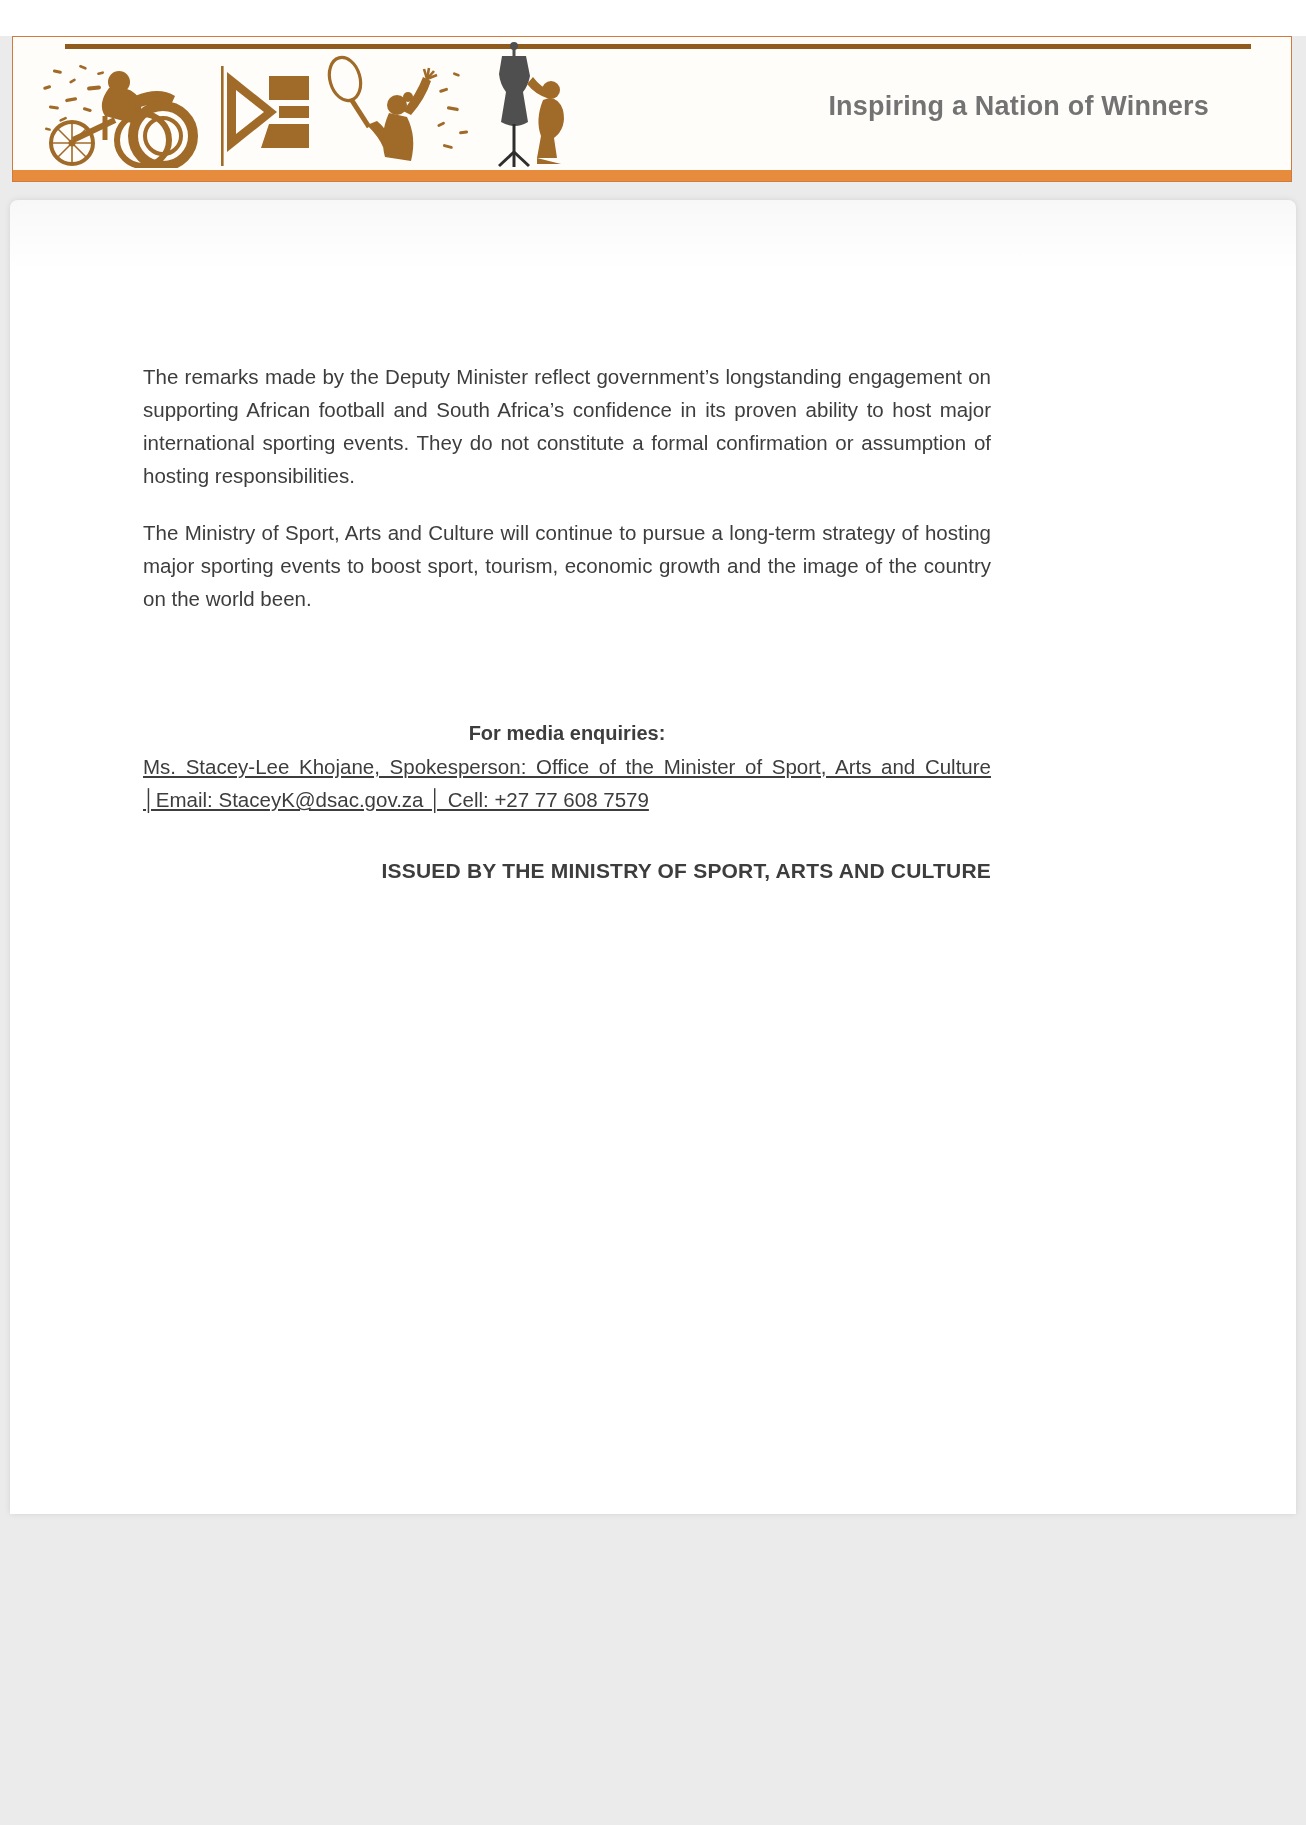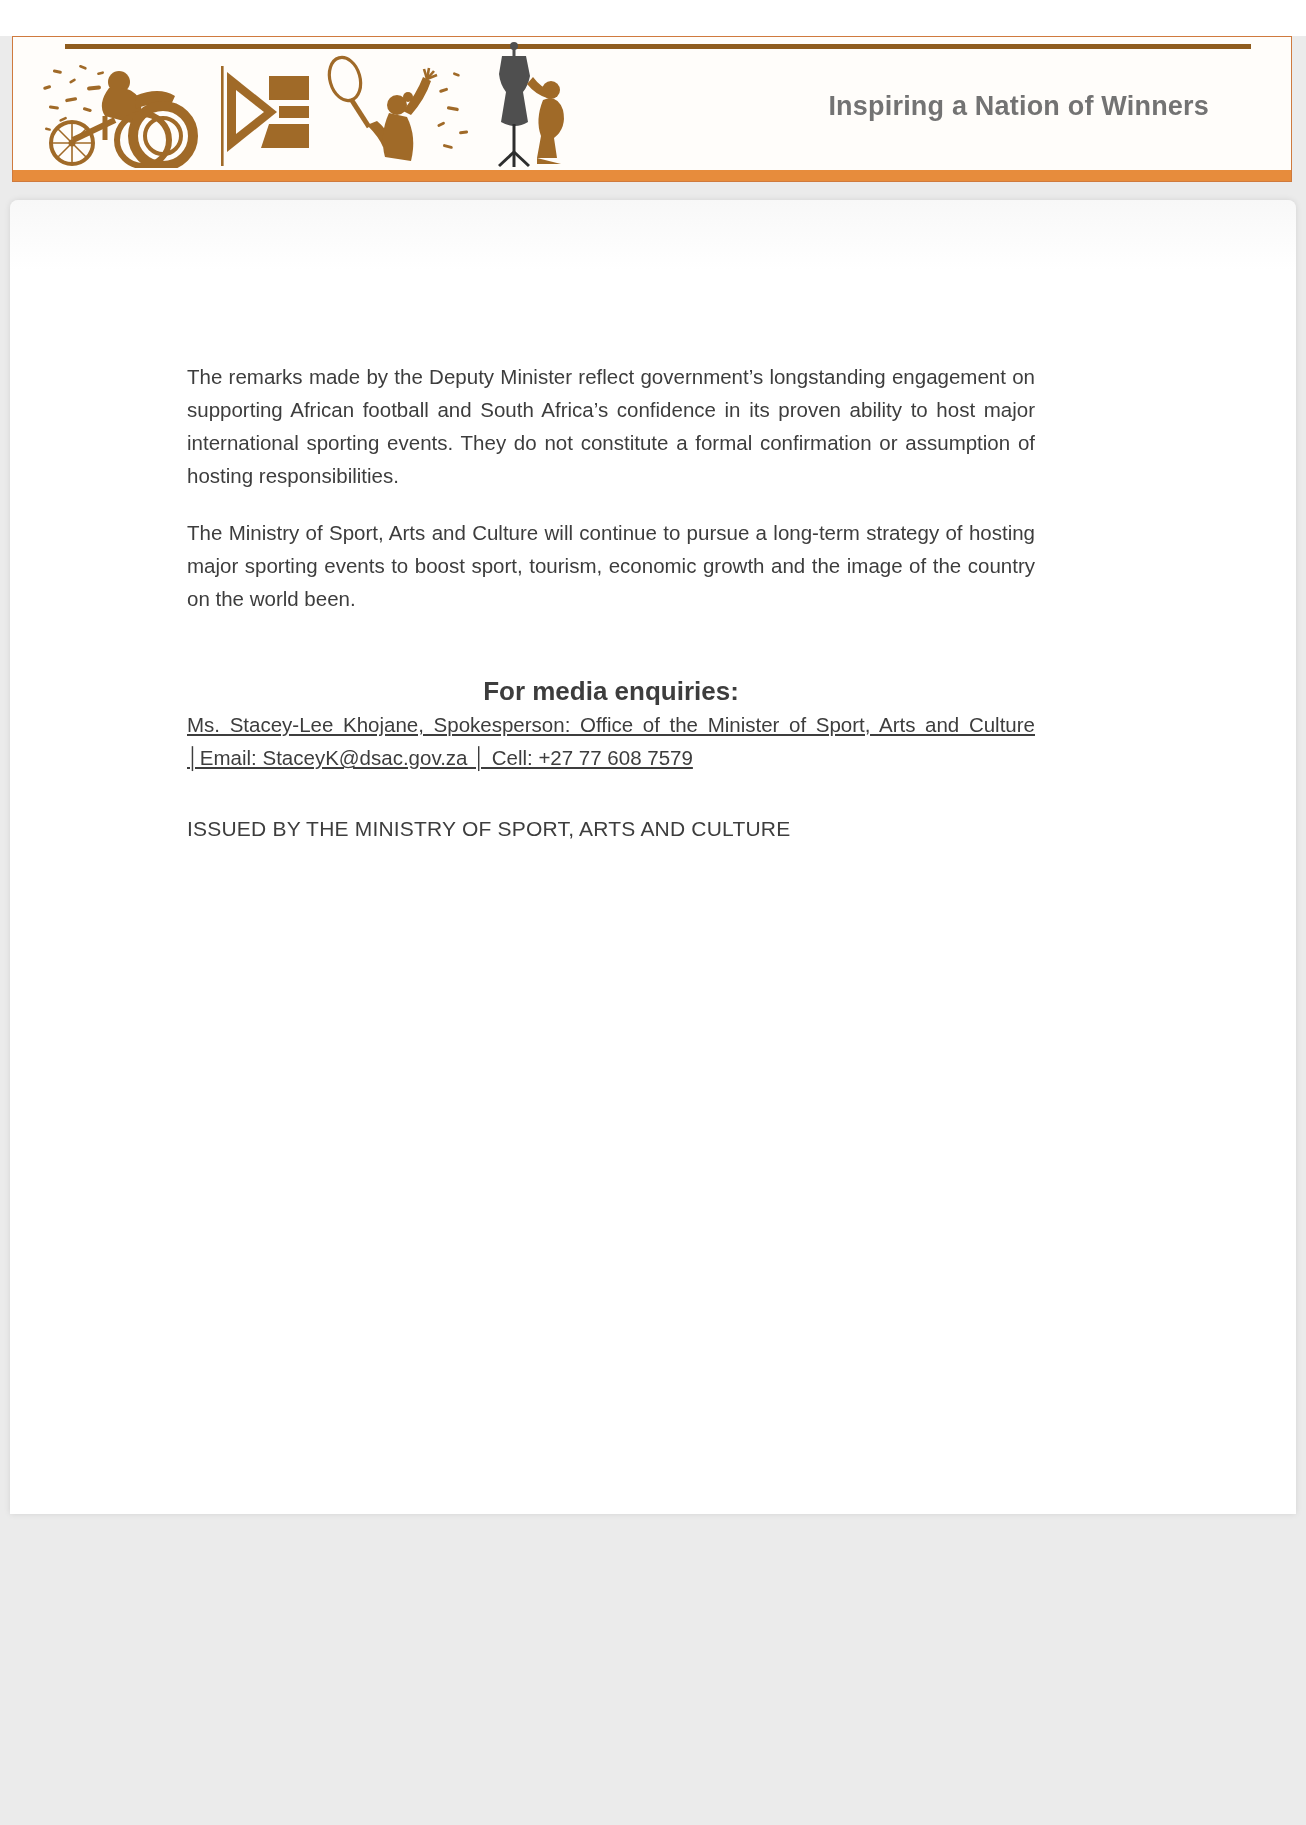--- a/index.html
+++ b/index.html
@@ -27,33 +27,32 @@
     white-space:nowrap;
   }
 
   
   .doc-page{
     position:absolute;top:200px;left:10px;width:1286px;height:1314px;
     background:linear-gradient(180deg,#f8f8f8 0%,#ffffff 70px);
     border-radius:8px 8px 0 0;
     box-shadow:0 0 6px rgba(0,0,0,.10);
     box-sizing:border-box;
-    padding-left:44px;
   }
   .doc-content{margin:160px 0 0 133px;width:848px;color:#3d3d3d;}
   .doc-content p{font-size:20.5px;line-height:33px;margin:0 0 24px 0;text-align:justify;}
   .signature{margin-top:30px;font-style:italic;font-size:20.5px;line-height:33px;}
   .media-heading{
-    margin-top:60px;text-align:center;font-weight:bold;
-    font-size:26px;line-height:33px;
+    margin-top:102px;text-align:center;font-weight:bold;
+    font-size:20px;line-height:33px;
   }
   .contact{font-size:20.5px;line-height:33px;text-align:justify;margin:0;text-decoration:underline;}
   .contact + .contact{margin-top:37px;}
   .issued{
-    margin-top:38px;text-align:left;font-weight:normal;
+    margin-top:38px;text-align:right;font-weight:bold;
     font-size:21px;line-height:33px;letter-spacing:.2px;
   }
 </style>
 </head>
 <body>
 
 <div class="top-strip"></div>
 
 <div class="banner">
   <div class="banner-rule"></div>

